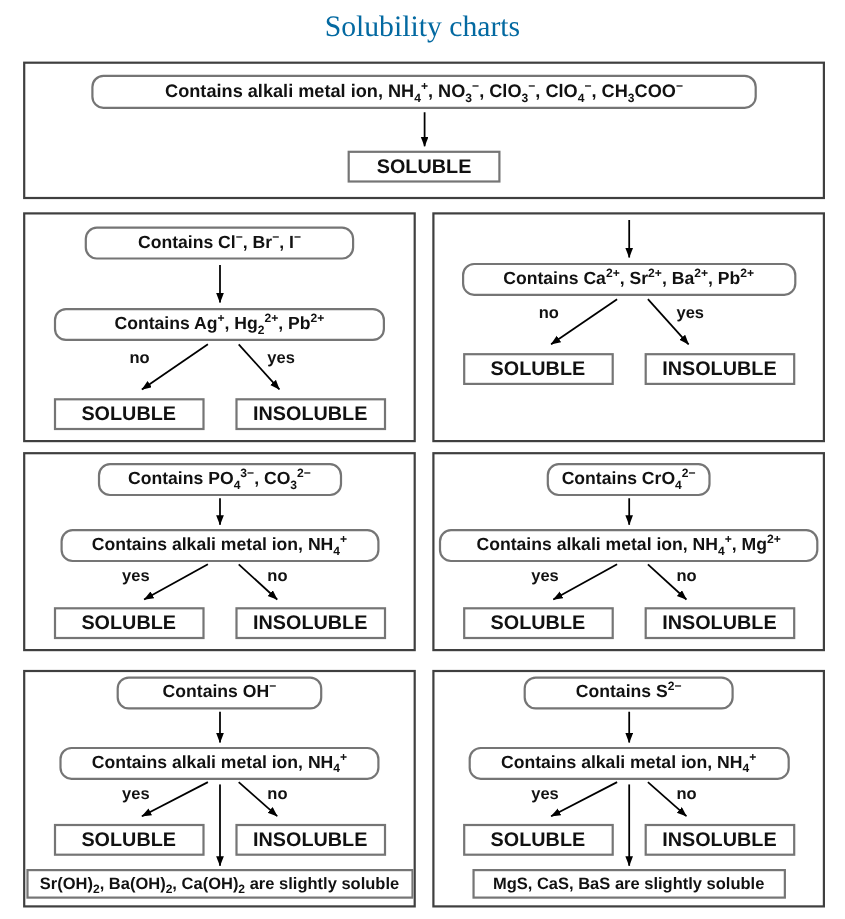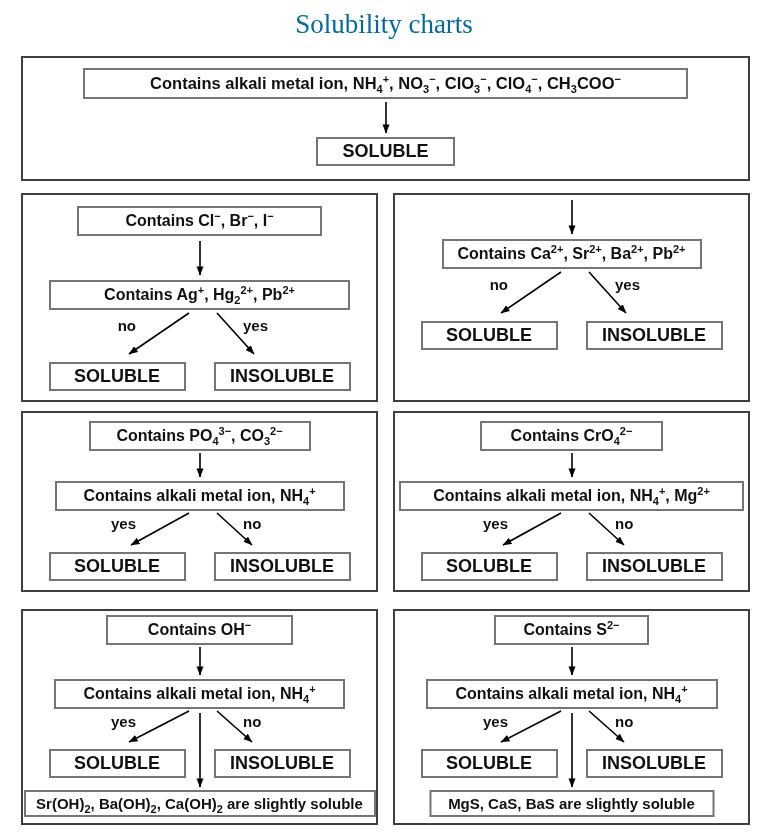--- a/index.html
+++ b/index.html
@@ -18,29 +18,29 @@
     display:flex; flex-direction:column; align-items:center;
   }
   .row { display:flex; gap:15px; margin-left:21px; margin-right:18px; }
   .r2 { margin-top:12px; } .r3 { margin-top:9px; } .r4 { margin-top:17px; }
   .panel {
     width:357px; border:2px solid #3f3f3f; background:#fff; position:relative;
     display:flex; flex-direction:column; align-items:center;
   }
   .r2 .panel { height:209px; } .r3 .panel { height:181px; } .r4 .panel { height:216px; }
   .bx { border:2px solid #757575; background:#fff; font-weight:700; text-align:center; }
-  .cond { font-size:16px; padding:4px 6px; white-space:nowrap; }
+  .cond { font-size:16px; padding:4px 6px; white-space:nowrap;border-radius:11px; }
   .top-cond { width:605px; font-size:16.5px; margin-top:10px; }
   .r2 .c1 { margin-top:11px; } .r3 .c1 { margin-top:8px; } .r4 .c1 { margin-top:4px; }
   .p0 .c1{width:245px;} .p0 .c2{width:301px;}
-  .p1 .c1{width:226px;} .p1 .c2{width:260px;}
+  .p1 .c1{width:226px;} .p1 .c2{width:304px;}
   .p2 .c1{width:222px;} .p2 .c2{width:290px;}
-  .p3 .c1{width:183px;} .p3 .c2{width:345px;}
+  .p3 .c1{width:149px;} .p3 .c2{width:345px;}
   .p4 .c1{width:187px;} .p4 .c2{width:291px;}
-  .p5 .c1{width:155px;} .p5 .c2{width:292px;}
+  .p5 .c1{width:191px;} .p5 .c2{width:292px;}
   sub, sup { font-size:11px; line-height:0; }
   .varrow { display:block; }
   line { stroke:#000; stroke-width:1.6px; }
   .results { display:flex; gap:28px; }
   .result { font-size:18px; padding:2px 8px; min-width:137px; }
   .top-result { width:139px; font-size:18px; padding:2px 0; }
   .branch { position:relative; width:353px; }
   .r2 .branch { height:52px; } .r3 .branch { height:41px; } .r4 .branch { height:40px; }
   .bsvg { position:absolute; left:0; top:0; }
   .lbl { position:absolute; font-weight:700; font-size:15px; }

